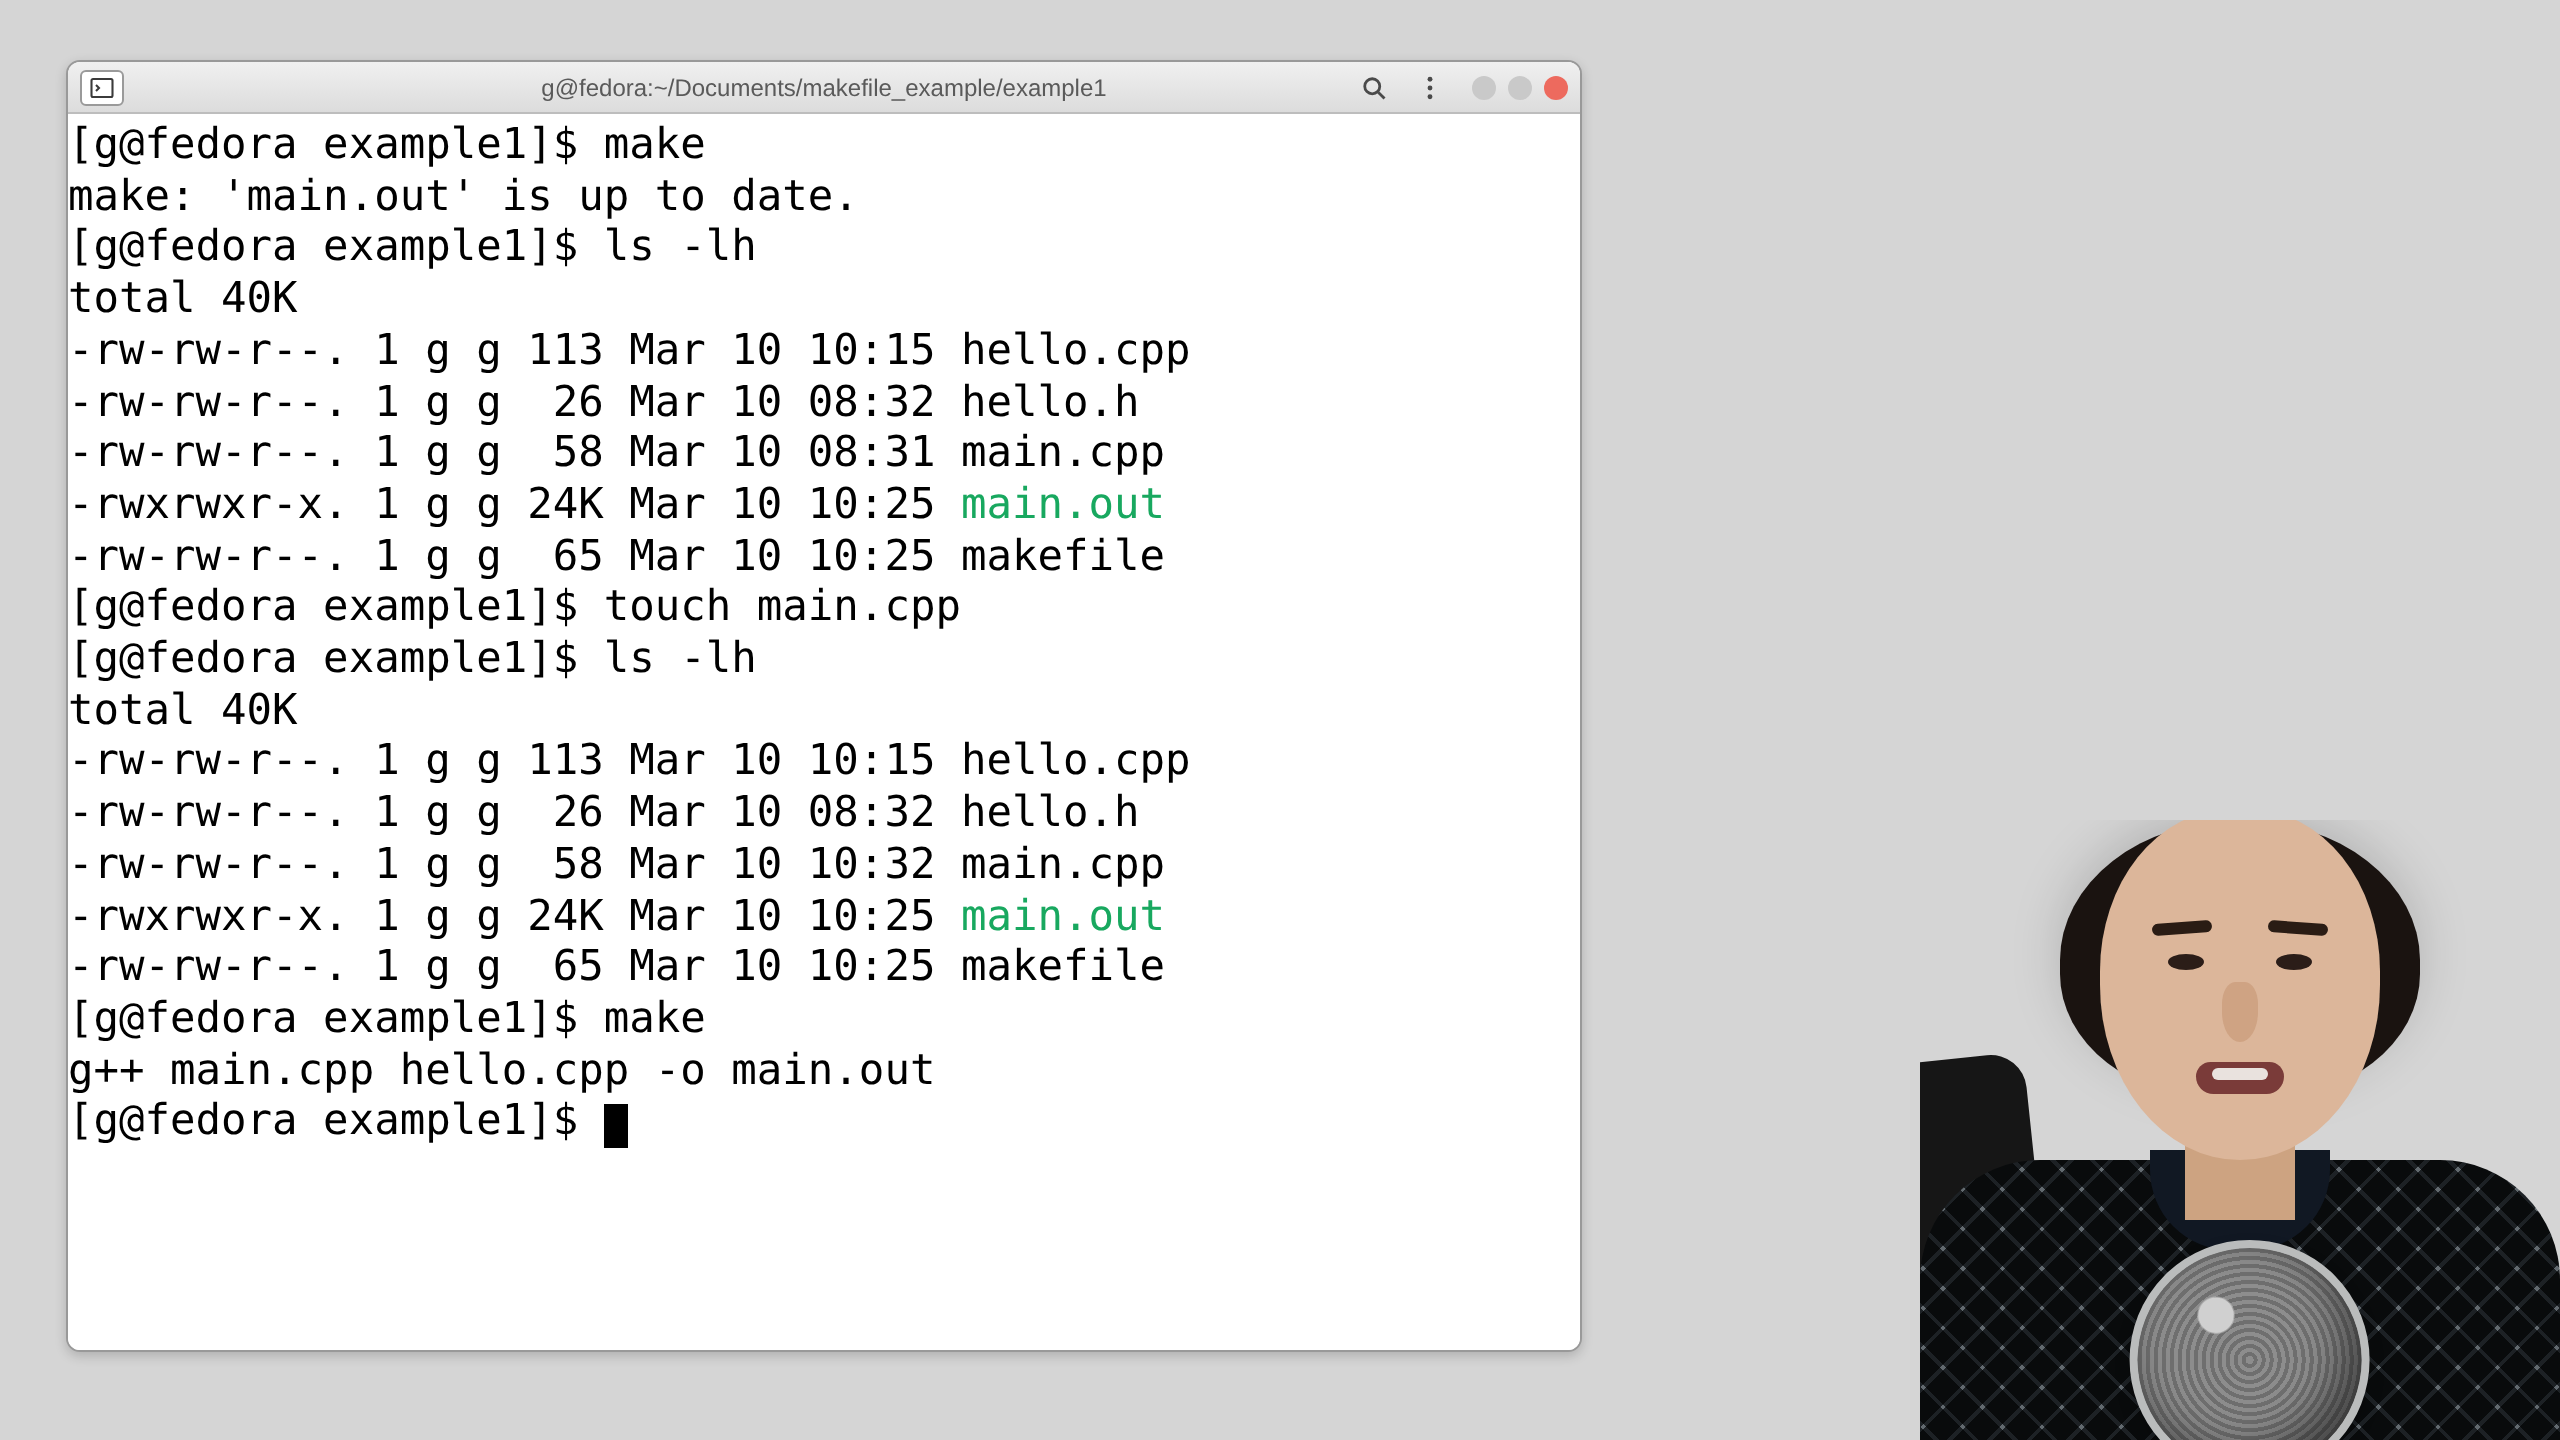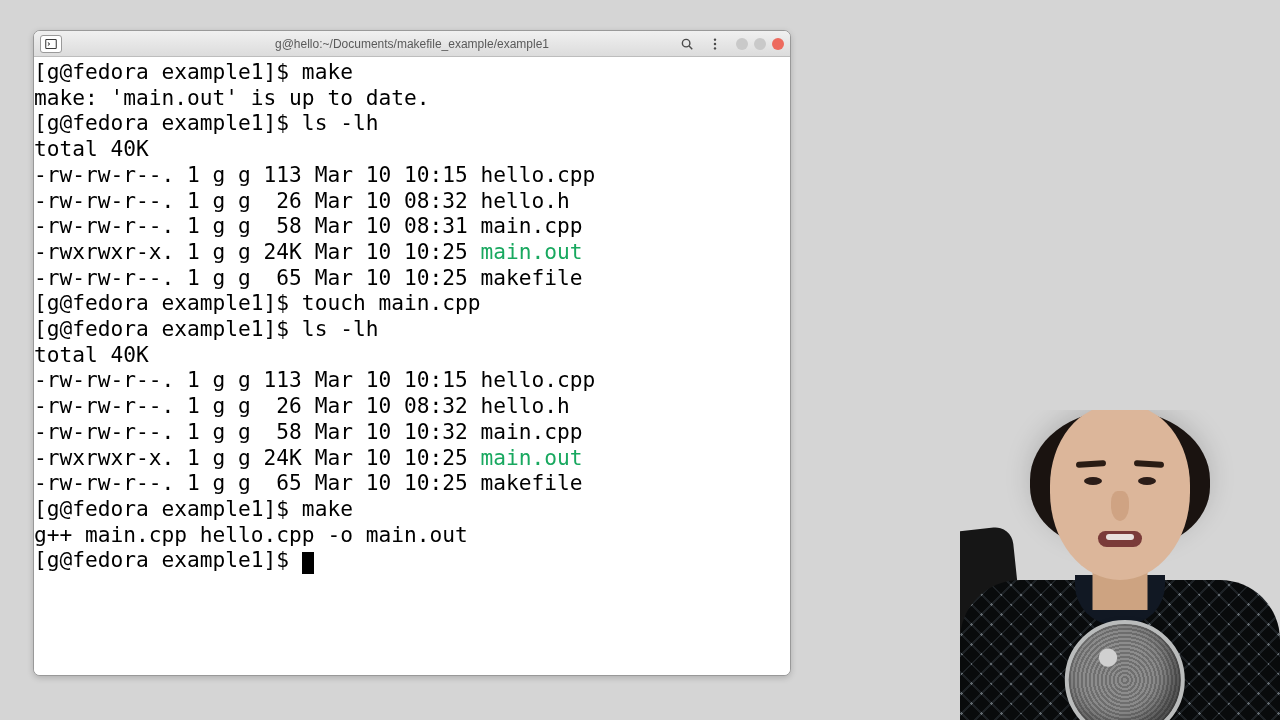--- a/index.html
+++ b/index.html
@@ -173,21 +173,21 @@
 <body>
 
 <div class="window">
   <div class="titlebar">
     <div class="app-icon">
       <svg viewBox="0 0 16 16">
           <rect x="1" y="2" width="14" height="12" rx="1" fill="none" stroke="#3b3b3b" stroke-width="1.4"></rect>
           <path d="M4 6l2 2-2 2" fill="none" stroke="#3b3b3b" stroke-width="1.4"></path>
         </svg>
     </div>
-    <div class="title">g@hello:~/Documents/makefile_example/example1</div>
+    <div class="title">g@fedora:~/Documents/makefile_example/example1</div>
     <div class="right">
       <div class="tb-btn">
         <svg viewBox="0 0 16 16">
             <circle cx="7" cy="7" r="4.3" fill="none" stroke="currentColor" stroke-width="1.6"></circle>
             <line x1="10.4" y1="10.4" x2="14" y2="14" stroke="currentColor" stroke-width="1.6"></line>
           </svg>
       </div>
       <div class="tb-btn">
         <svg viewBox="0 0 16 16">
             <circle cx="8" cy="3" r="1.4"></circle>

